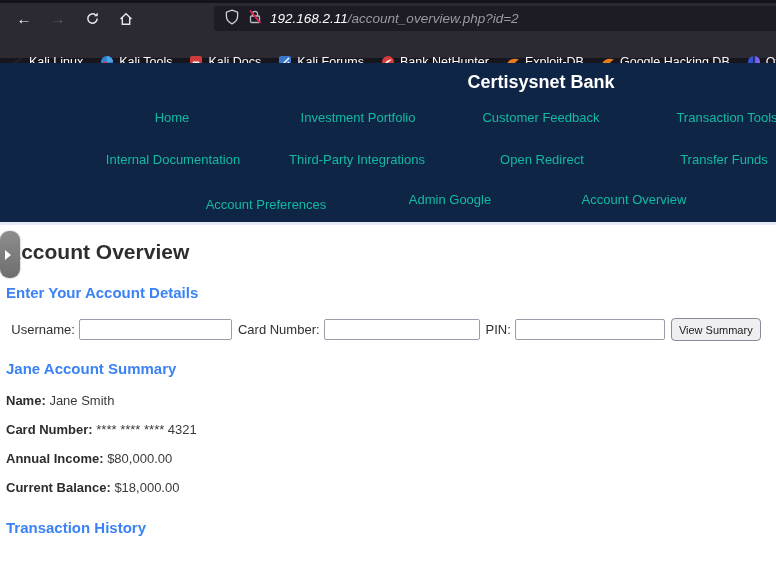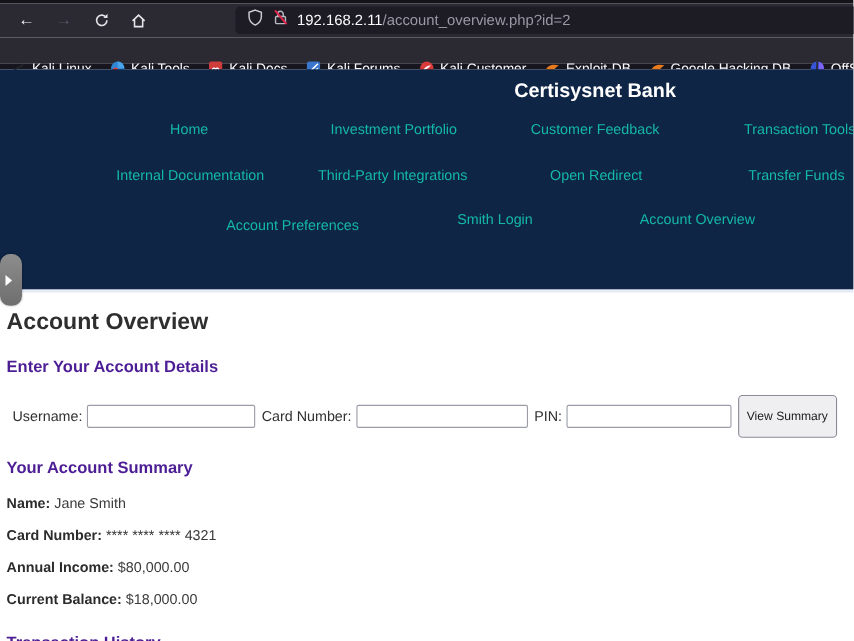--- a/index.html
+++ b/index.html
@@ -18,38 +18,38 @@
   .nav-btn {
     width:20px; height:20px; display:flex; align-items:center; justify-content:center;
     margin-right:14px; font-size:15px; color:#f0f0f4; cursor:pointer;
   }
   .nav-btn.disabled { color:#5a5964; }
   .urlbar {
     position:absolute; left:214px; right:-20px; top:3px; height:25px;
     background:#1d1c25; border-radius:4px; display:flex; align-items:center;
     padding-left:10px; gap:7px;
   }
-  .urlbar .url-text { font-size:13.5px; white-space:nowrap; }
+  .urlbar .url-text { font-size:13.5px; white-space:nowrap;font-style:italic; }
   .url-host { color:#fbfbfe; }
   .url-path { color:#9a99a3; }
 
   .bookmarks {
     height:24px; background:#2b2a33; display:flex; align-items:center;
     padding-left:10px; font-size:12.5px; color:#fbfbfe;
   }
   .bm {
     display:flex; align-items:center; gap:5px; margin-right:17px;
     cursor:pointer; white-space:nowrap;margin-top:32px;
   }
   .bm-icon { width:14px; height:14px; display:inline-block; flex:0 0 auto; }
   .chrome-sep { height:5px; background:#17161e; }
 
   
   .site-header {
-    position:relative; height:200px; background:#0e2546; overflow:hidden;
+    position:relative; height:159px; background:#0e2546; overflow:hidden;
   }
   .bank-title {
     position:absolute; left:541px; top:9px; transform:translateX(-50%);
     color:#ffffff; font-size:18px; font-weight:bold; white-space:nowrap;
   }
   .site-nav a {
     position:absolute; transform:translateX(-50%);
     color:#14b8a6; font-size:13px; text-decoration:none;
     white-space:nowrap; cursor:pointer;
   }
@@ -66,33 +66,33 @@
     width:0; height:0; border-top:5px solid transparent;
     border-bottom:5px solid transparent; border-left:6px solid #ffffff;
   }
 
   
   .content { padding:0 10px 0 6px; color:#303030; }
   .content h1 {
     margin:15px 0 20px 0; font-size:21px; font-weight:bold; color:#2e2e2e;
   }
   .content .intro { margin:0; font-size:13px; color:#3c3c3c; }
-  .content h2 { margin:19px 0 17px 0; font-size:15px; font-weight:bold; color:#4c1d95; }
+  .content h2 { margin:19px 0 17px 0; font-size:15px; font-weight:bold; color:#3b82f6; }
 
   .detail-form { display:flex; align-items:center; font-size:13px;justify-content:center; }
   .detail-form label { margin-right:4px; white-space:nowrap; }
   .detail-form input {
     height:21px; border:1px solid #9a9da8; border-radius:2px;
     background:#ffffff; margin-right:6px; padding:0 4px; font-size:12px;
   }
   .in-username { width:153px; }
   .in-card { width:156px; }
   .in-pin { width:150px; }
   .btn-summary {
-    height:39px; padding:0 7px; font-size:11px; color:#1b1b1b;
+    height:23px; padding:0 7px; font-size:11px; color:#1b1b1b;
     background:#efeff2; border:1px solid #8a8a98; border-radius:4px;
     font-family:"Liberation Sans", sans-serif; cursor:pointer; white-space:nowrap;
   }
 
   .summary p { margin:15px 0; font-size:13px; line-height:14px; color:#3a3a3a; }
   .summary b { color:#2c2c2c;text-align:right; }
   .history-heading { margin-top:24px !important; }
 </style>
 </head>
 <body>
@@ -168,21 +168,21 @@
     </span>
     <span>Kali Forums</span>
   </span>
   <span class="bm">
     <span class="bm-icon">
       <svg width="14" height="14" viewBox="0 0 14 14">
           <circle cx="7" cy="7" r="6" fill="#d93a3a"></circle>
           <path d="M3.5 9.5 C5 5 9 5 10.5 4 C9.5 7 6 7.5 3.5 9.5 Z" fill="#ffffff"></path>
         </svg>
     </span>
-    <span>Kali Customer</span>
+    <span>Bank NetHunter</span>
   </span>
   <span class="bm">
     <span class="bm-icon">
       <svg width="14" height="14" viewBox="0 0 14 14">
           <path d="M1 9 C3 4 8 3 13 4.5 C10 6 9 9 5.5 9.5 C3.8 9.8 2.3 9.5 1 9 Z" fill="#e87a1e"></path>
         </svg>
     </span>
     <span>Exploit-DB</span>
   </span>
   <span class="bm">
@@ -212,21 +212,21 @@
   <nav class="site-nav">
     <a style="left:172px;top:47px">Home</a>
     <a style="left:358px;top:47px">Investment Portfolio</a>
     <a style="left:541px;top:47px">Customer Feedback</a>
     <a style="left:727px;top:47px">Transaction Tools</a>
     <a style="left:173px;top:89px">Internal Documentation</a>
     <a style="left:357px;top:89px">Third-Party Integrations</a>
     <a style="left:542px;top:89px">Open Redirect</a>
     <a style="left:724px;top:89px">Transfer Funds</a>
     <a style="left:266px;top:134px">Account Preferences</a>
-    <a style="left:450px;top:129px">Smith Login</a>
+    <a style="left:450px;top:129px">Admin Google</a>
     <a style="left:634px;top:129px">Account Overview</a>
   </nav>
 </div>
 <div class="header-glow"></div>
 
 <div class="handle">
   <span class="tri"></span>
 </div>
 
 <div class="content">
@@ -237,21 +237,21 @@
     <label>Username:</label>
     <input class="in-username" type="text" style="">
     <label>Card Number:</label>
     <input class="in-card" type="text" style="">
     <label>PIN:</label>
     <input class="in-pin" type="text" style="">
     <button class="btn-summary">View Summary</button>
   </div>
 
   <div class="summary">
-    <h2>Your Account Summary</h2>
+    <h2>Jane Account Summary</h2>
     <p><b>Name:</b> <span>Jane Smith</span></p>
     <p><b>Card Number:</b> <span>**** **** **** 4321</span></p>
     <p><b>Annual Income:</b> <span>$80,000.00</span></p>
     <p><b>Current Balance:</b> <span>$18,000.00</span></p>
   </div>
 
   <h2 class="history-heading">Transaction History</h2>
 </div>
 
 </body></html>

